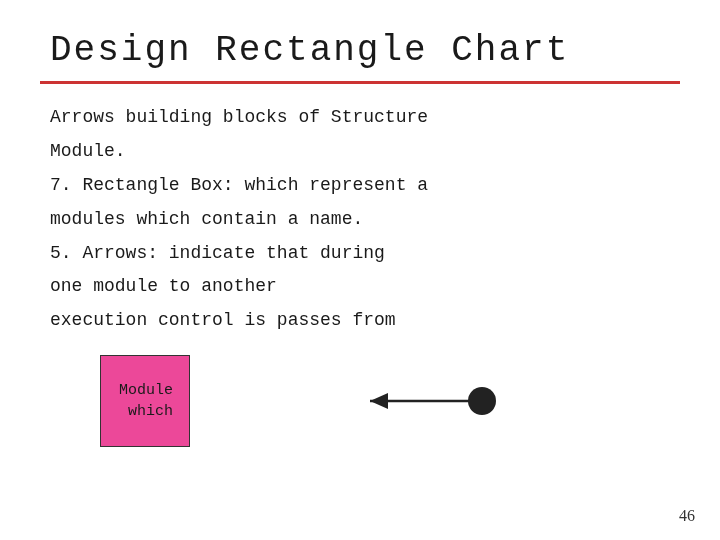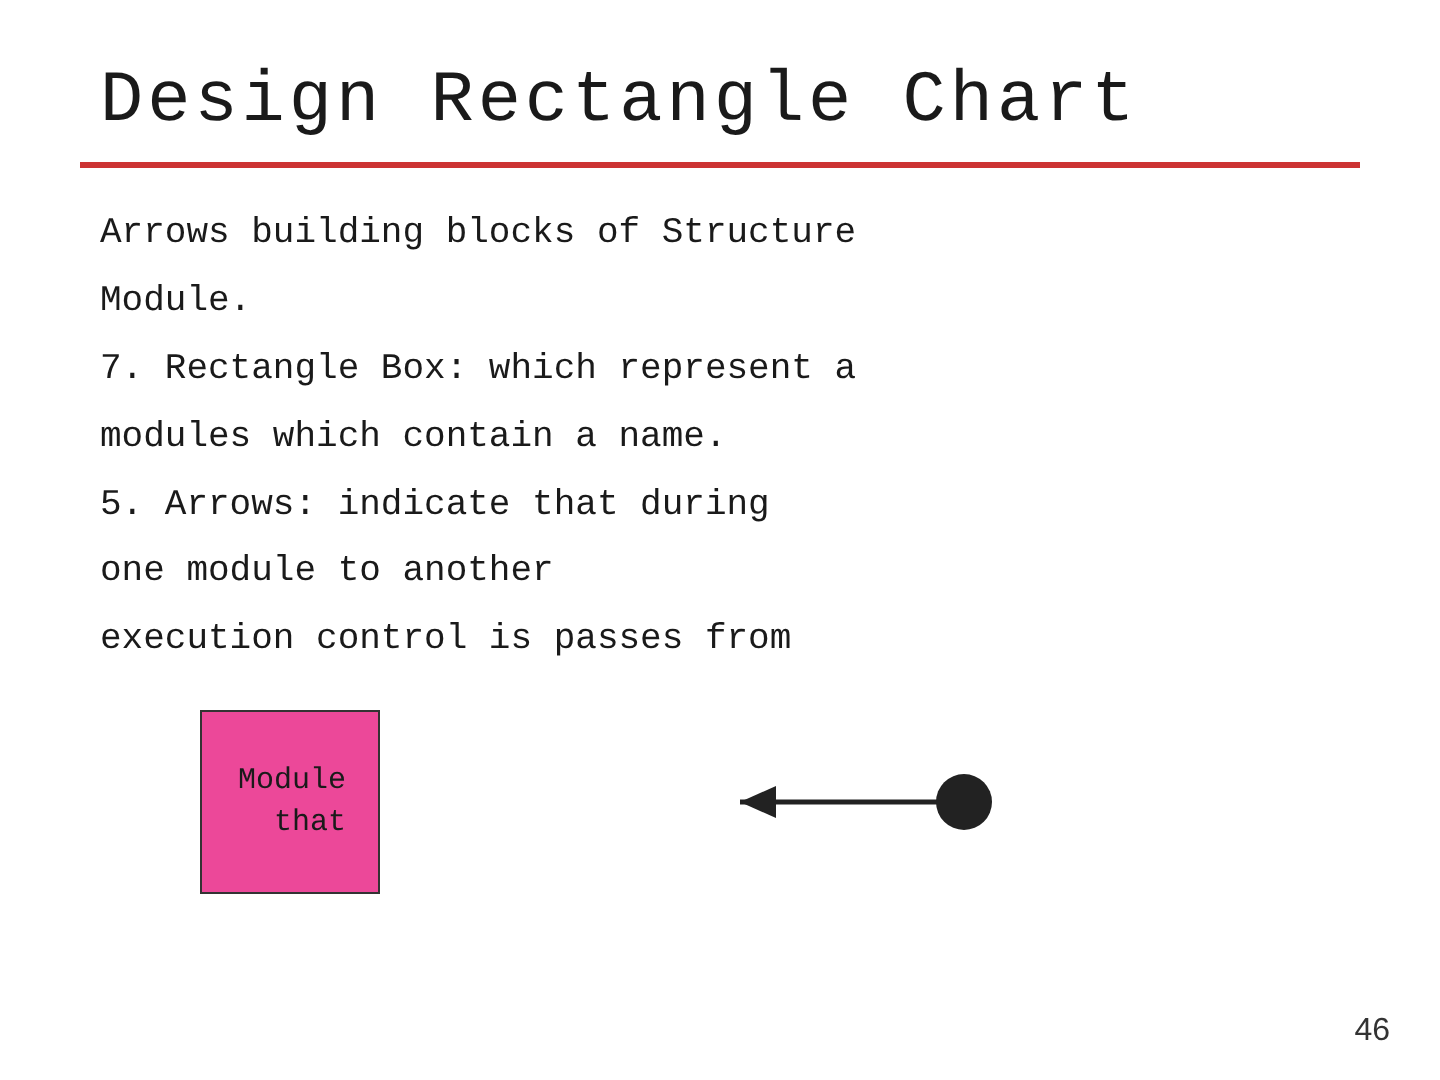--- a/index.html
+++ b/index.html
@@ -81,21 +81,21 @@
     
     .arrow-svg {
       width: 160px;
       height: 50px;
     }
 
     .page-number {
       position: absolute;
       bottom: 15px;
       right: 25px;
-      font-family: Liberation Sans, sans-serif;
+      font-family: Liberation Serif, serif;
       font-size: 16px;
       color: #333;
     }
   </style>
 </head>
 <body>
 
 <div class="slide-container">
 
   <h1 class="title">Design  Rectangle  Chart</h1>
@@ -108,21 +108,21 @@
     <p>7. Rectangle Box: which represent a</p>
     <p>   modules which contain a name.</p>
     <p>5. Arrows: indicate that during</p>
     <p>   one module to another</p>
     <p>   execution control is passes from</p>
   </div>
 
   <div class="diagram-area">
     <div class="module-box">
       <span>Module</span><br>
-      <span>that</span>
+      <span>which</span>
     </div>
 
     <div class="arrow-container">
       <svg class="arrow-svg" viewBox="0 0 160 50" xmlns="http://www.w3.org/2000/svg">
 
         <line x1="20" y1="25" x2="120" y2="25" stroke="#222" stroke-width="2.5"></line>
 
         <polygon points="20,25 38,17 38,33" fill="#222"></polygon>
 
         <circle cx="132" cy="25" r="14" fill="#222"></circle>

